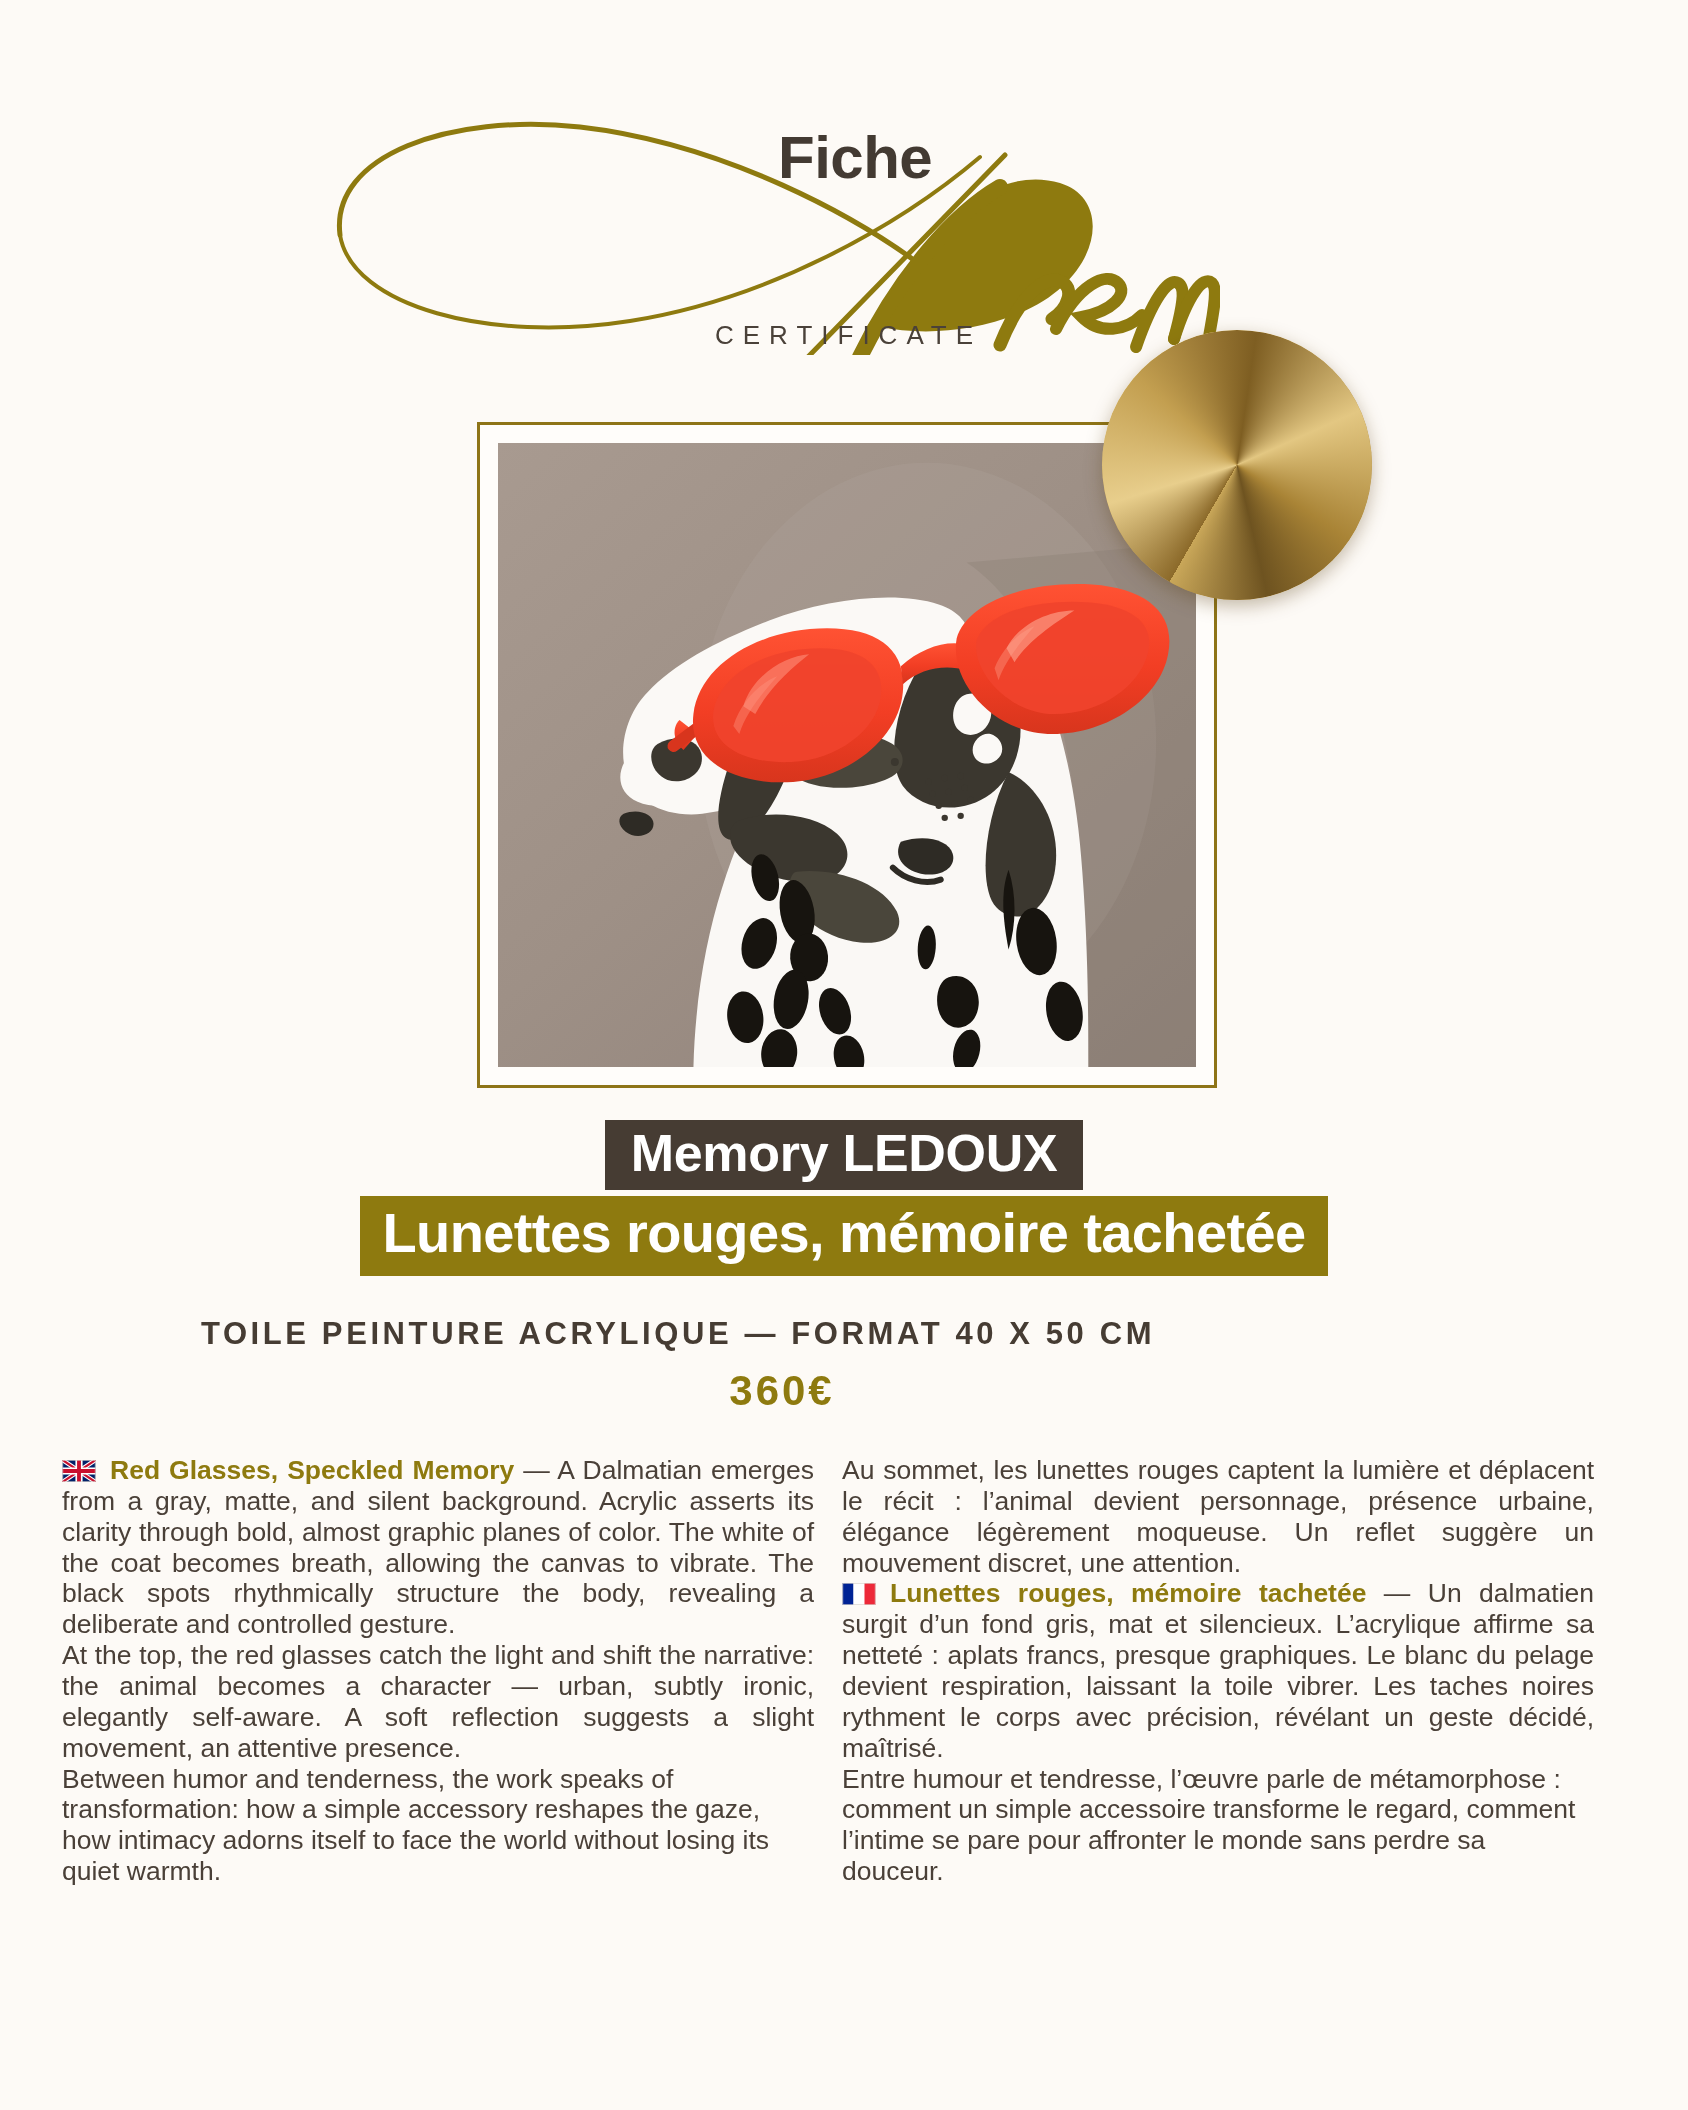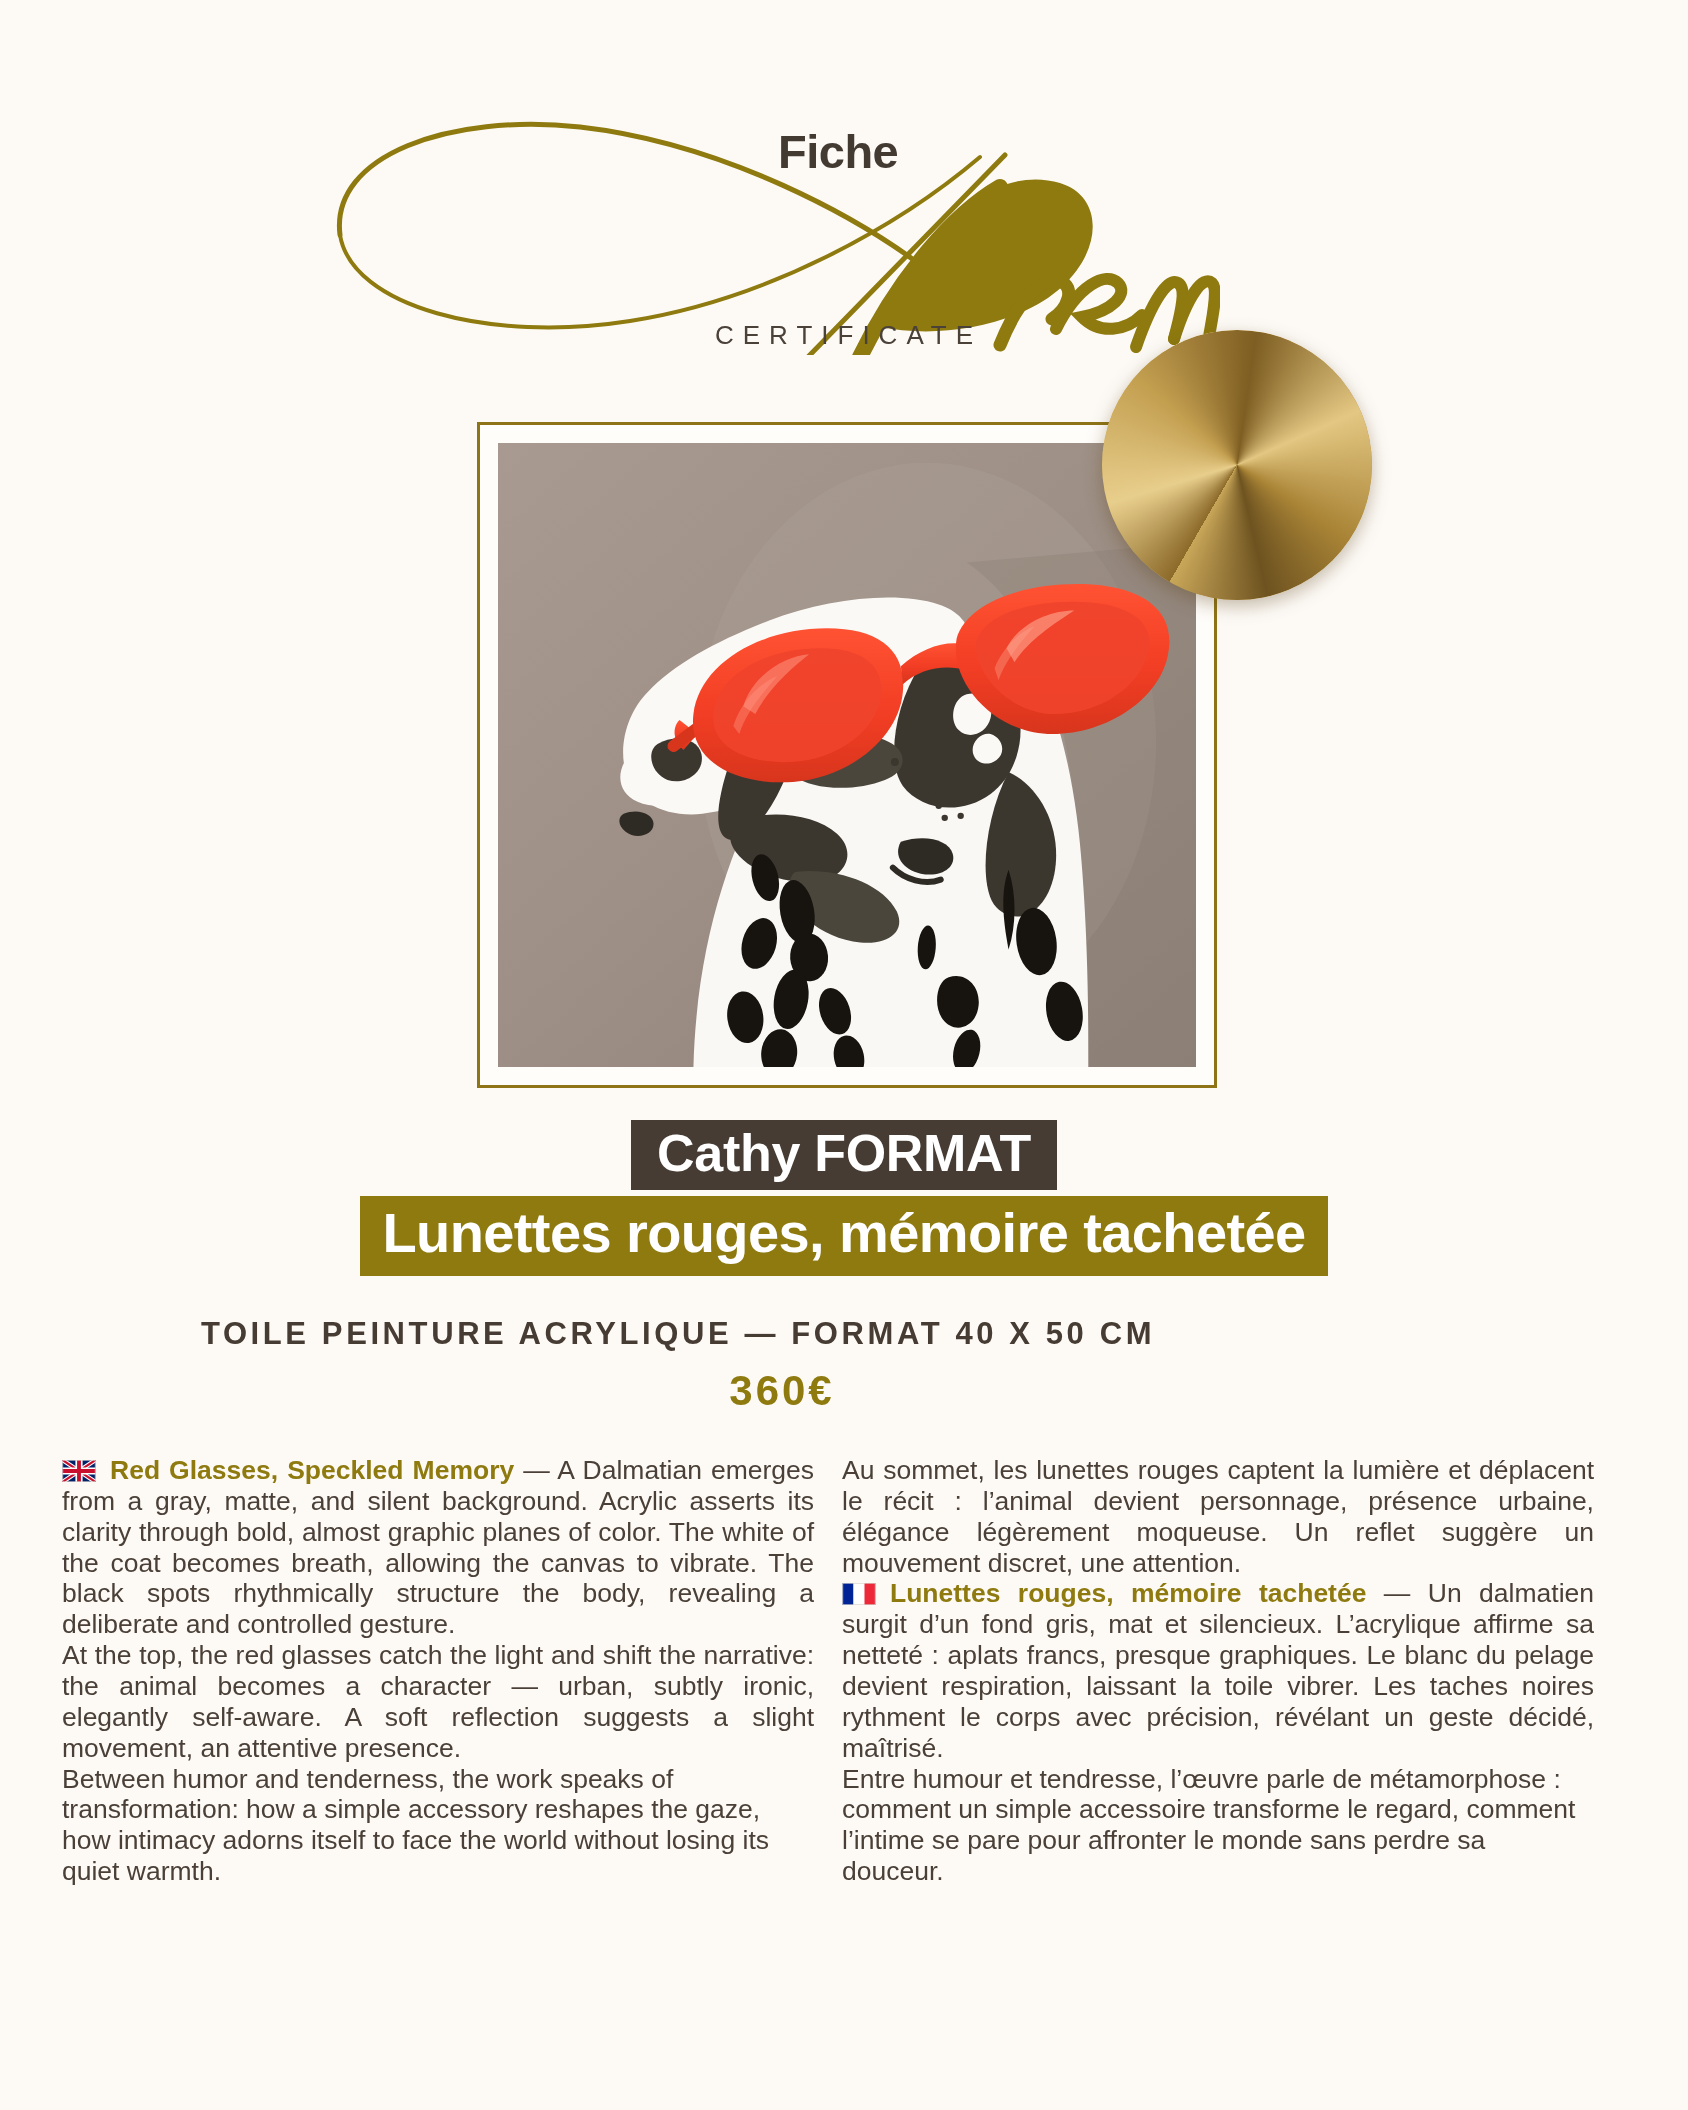--- a/index.html
+++ b/index.html
@@ -15,21 +15,21 @@
   
   .header{
     position:absolute; left:0; top:0; width:1688px; height:400px;
   }
   .logo-wrap{
     position:absolute; left:300px; top:95px; width:920px; height:260px;
   }
   .logo-wrap svg{display:block;}
   .fiche{
     position:absolute; left:778px; top:128px;
-    font-size:47px; font-weight:bold; letter-spacing:-0.5px;
+    font-size:60px; font-weight:bold; letter-spacing:-0.5px;
     color:#433A32; line-height:1;
   }
   .certificate{
     position:absolute; left:0; top:320px; width:1688px;
     text-align:center;
     font-size:26px; letter-spacing:9px; font-weight:400;
     color:#4A4139;
   }
   .certificate span{ padding-left:9px; }
 
@@ -319,21 +319,21 @@
         <path d="M246 264 C 256 232, 288 214, 312 212 C 294 226, 270 248, 258 272 Z" fill="#FF9682" opacity="0.55"></path>
         <path d="M236 284 C 244 258, 264 240, 280 234 C 264 252, 248 272, 242 292 Z" fill="#FF9682" opacity="0.4"></path>
         <path d="M510 206 C 522 182, 552 168, 578 168 C 556 182, 530 200, 518 220 Z" fill="#FFA893" opacity="0.6"></path>
         <path d="M498 226 C 506 206, 522 190, 538 184 C 522 202, 508 220, 502 238 Z" fill="#FFA893" opacity="0.35"></path>
       </g>
     </svg>
   </div>
 </div>
 
 <div class="name-band">
-  <span class="lbl">Cathy FORMAT</span>
+  <span class="lbl">Memory LEDOUX</span>
 </div>
 
 <div class="title-band">
   <span class="lbl">Lunettes rouges, mémoire tachetée</span>
 </div>
 
 <div class="medium">TOILE PEINTURE ACRYLIQUE — FORMAT 40 X 50 CM</div>
 <div class="price">360€</div>
 
 <div class="cols">

